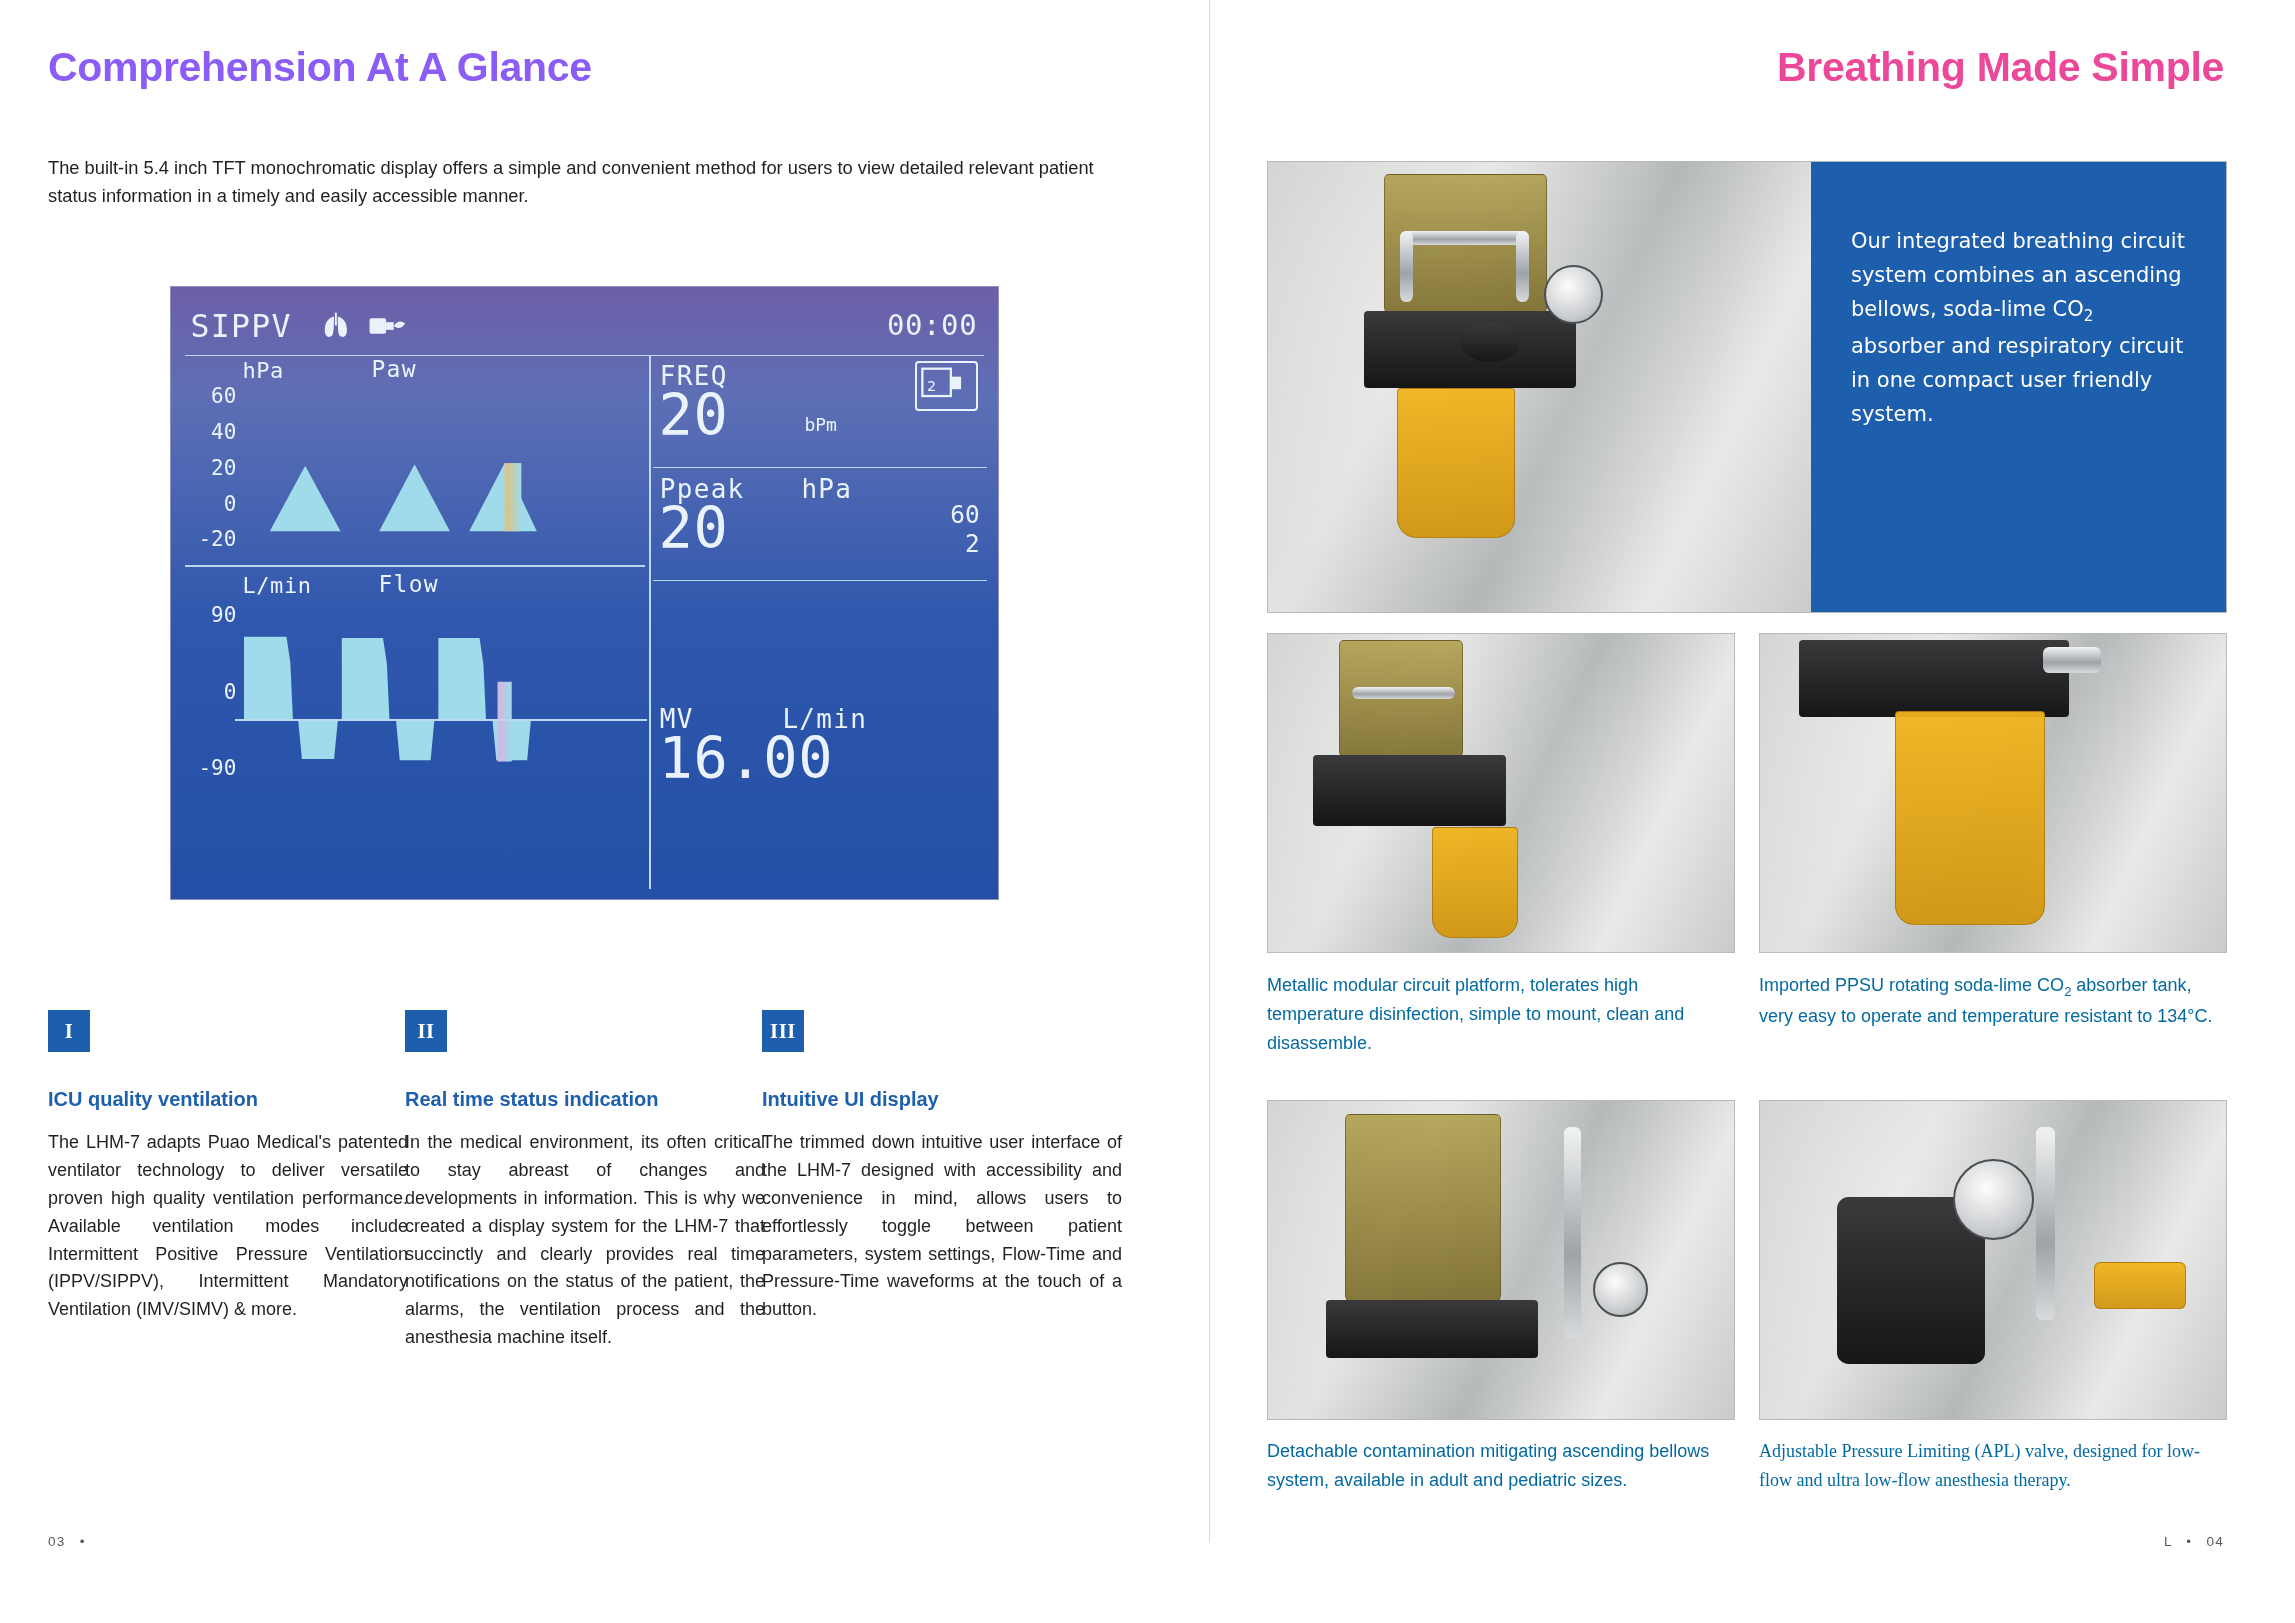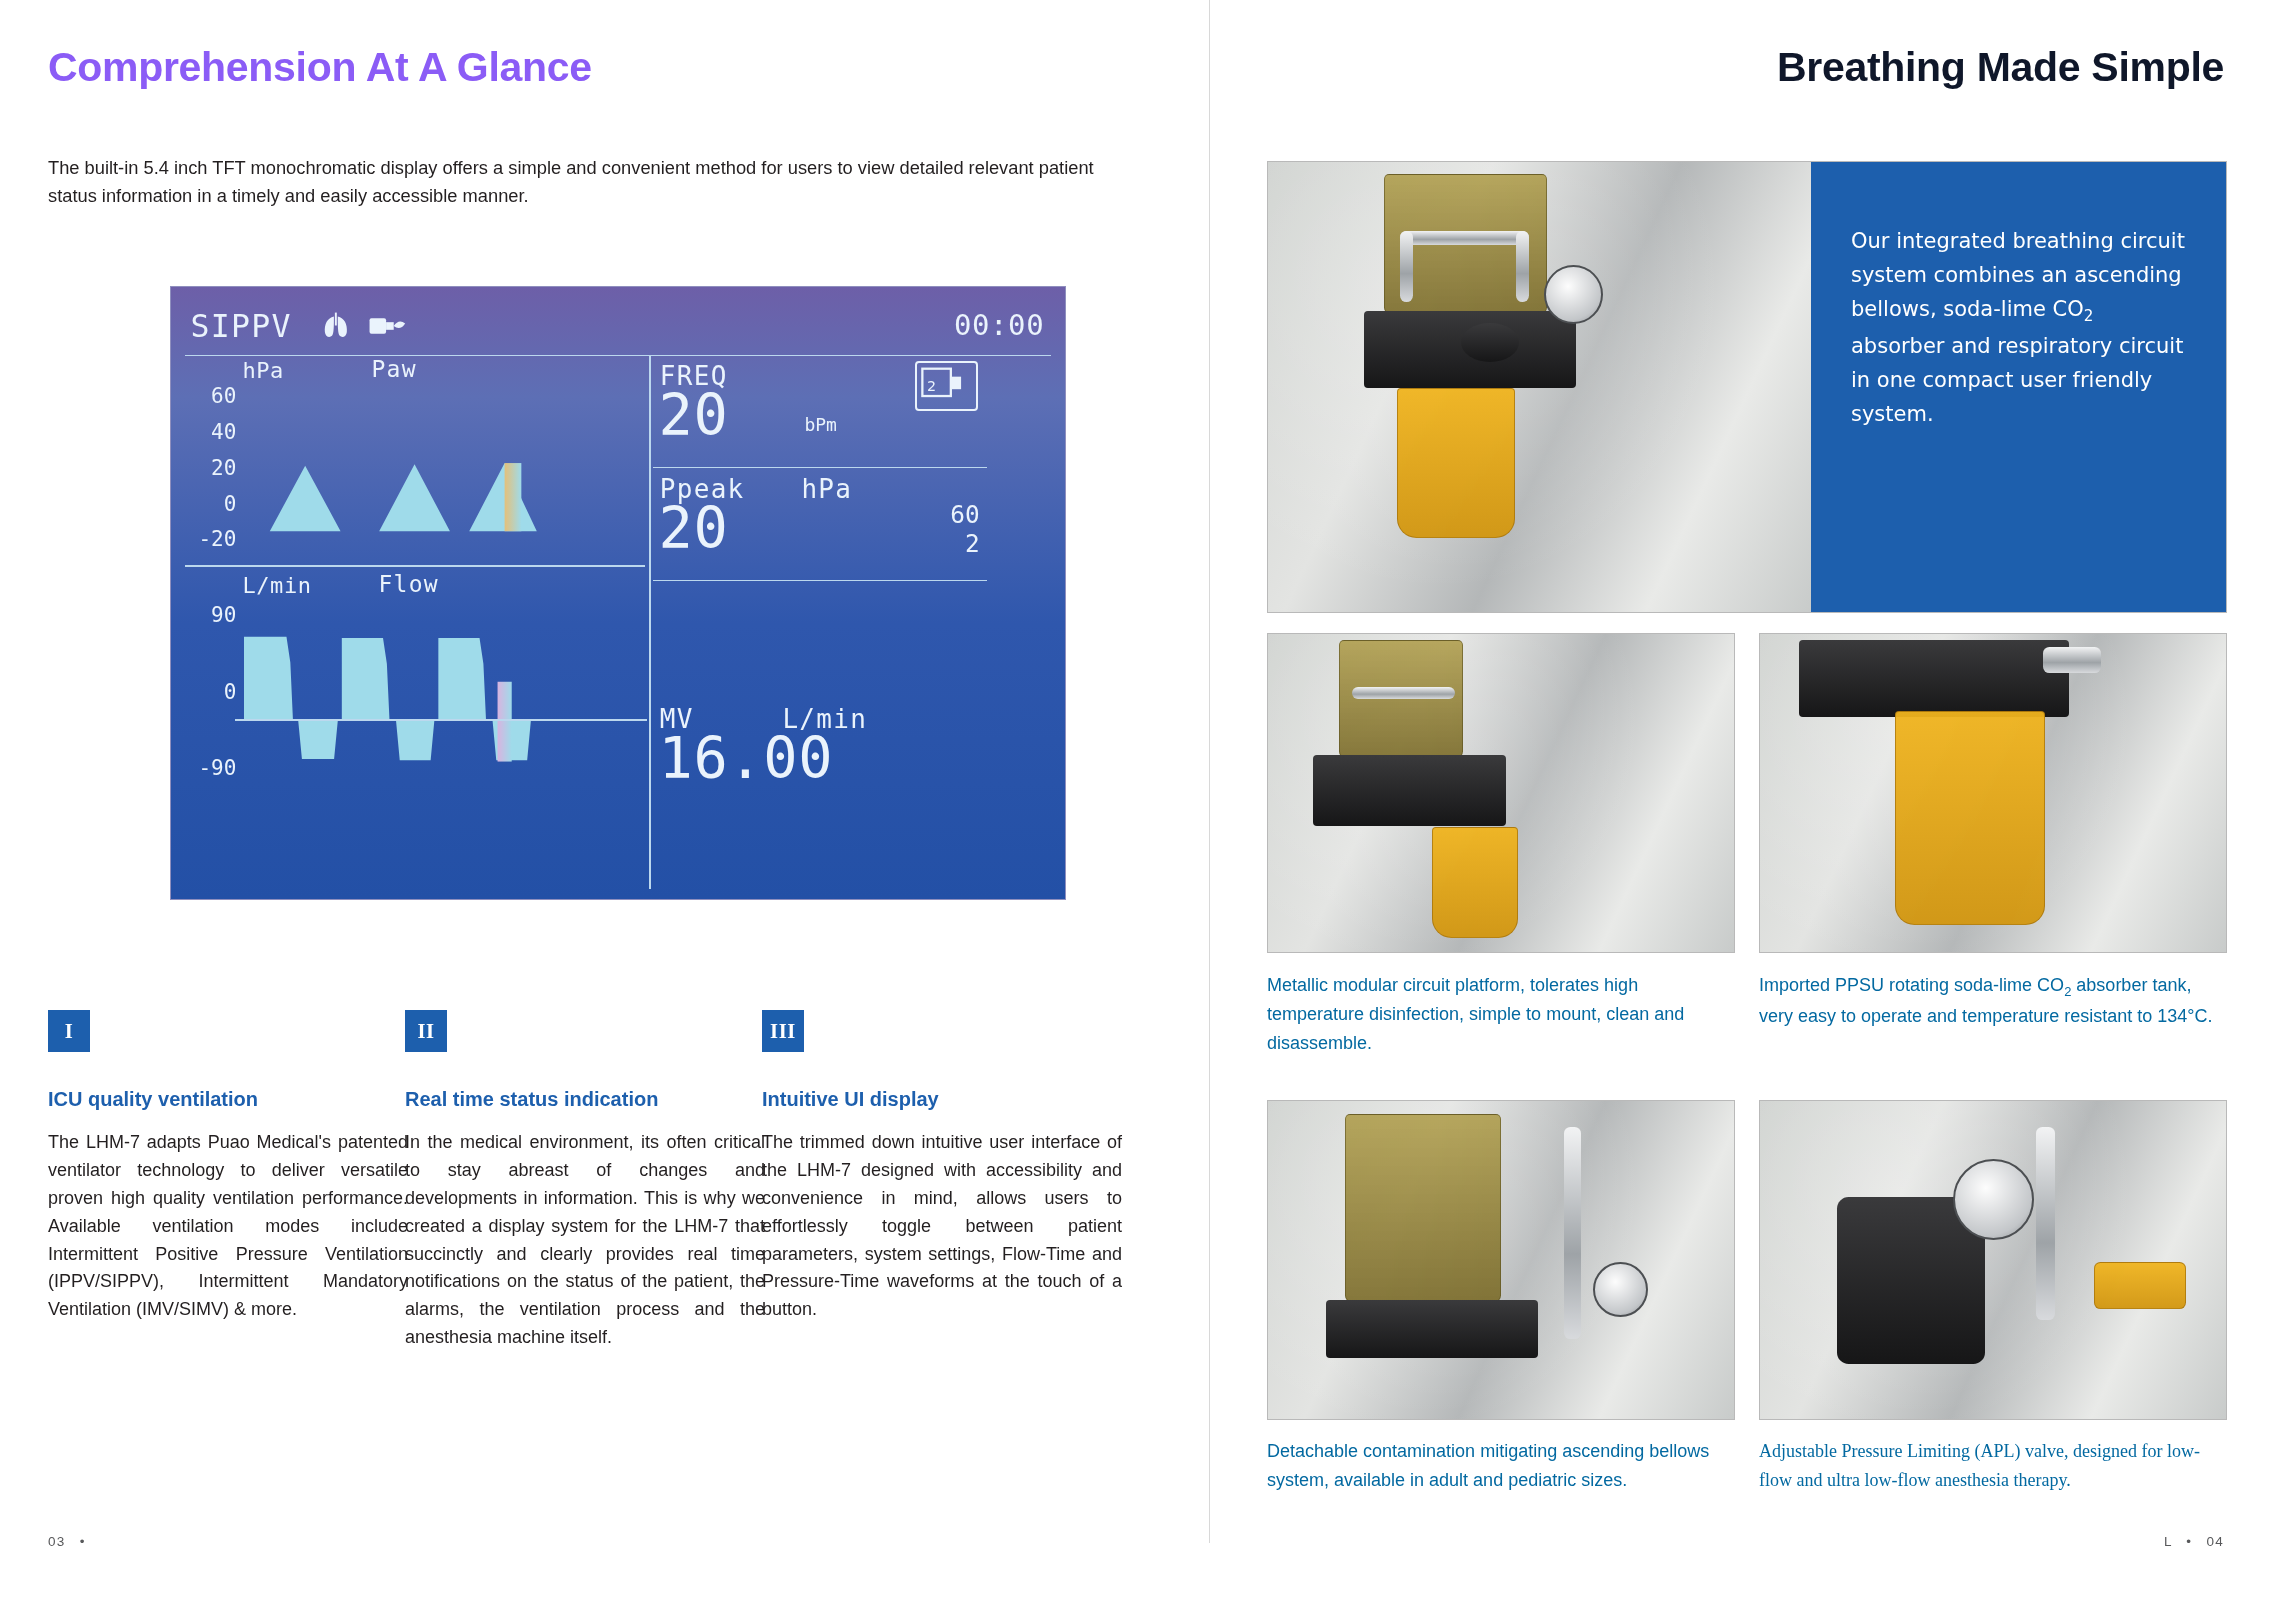--- a/index.html
+++ b/index.html
@@ -45,38 +45,38 @@
     color: #8b5cf6;
     letter-spacing: -0.3px;
     font-family: "Liberation Sans", sans-serif;
   }
   h1.title-right {
     position: absolute;
     right: 71px; top: 44px;
     margin: 0;
     font-size: 41px;
     font-weight: bold;
-    color: #0f172a;
+    color: #ec4899;
     letter-spacing: -0.3px;
     text-align: right;
     font-family: "Liberation Sans", sans-serif;
   }
   .intro {
     position: absolute;
     left: 48px; top: 154px;
     width: 1055px;
     font-size: 18.3px;
     line-height: 1.55;
     color: #231f20;
   }
   
   .monitor-wrap {
     position: absolute;
     left: 170px; top: 286px;
-    width: 896px; height: 614px;
+    width: 829px; height: 614px;
   }
   .monitor-bezel {
     position: absolute;
     inset: 0;
     background: linear-gradient(180deg,#6d5fa8 0%, #5d6fb5 18%, #2f57ad 55%, #2350a6 100%);
     border: 1.9px solid #8f8fbe;
   }
   .mon-inner {
     position: absolute;
     left: 6.4px; top: 6.4px; right: 6.4px; bottom: 6.4px;

